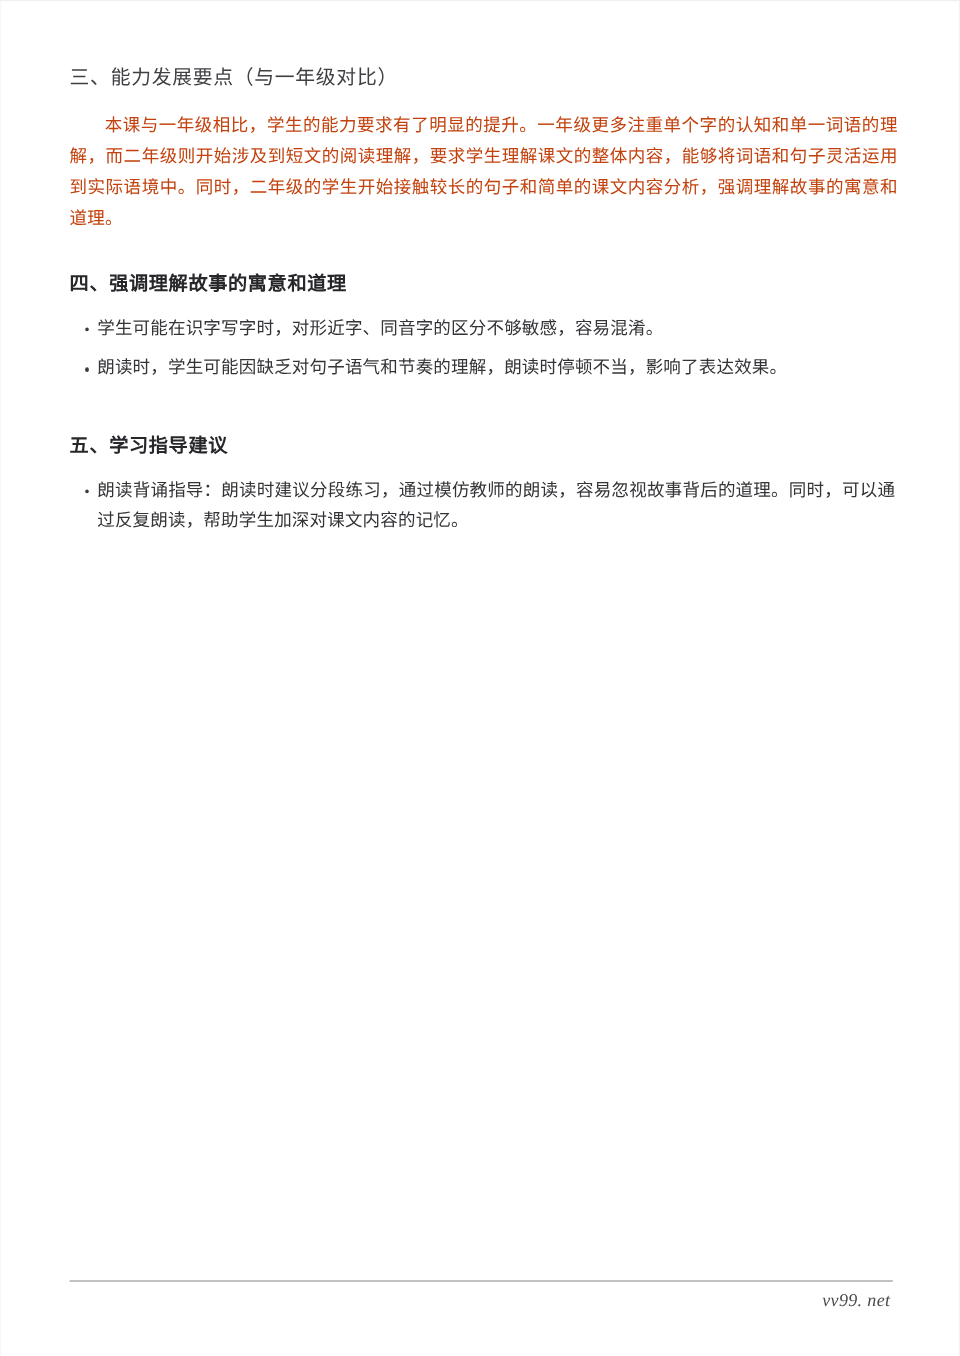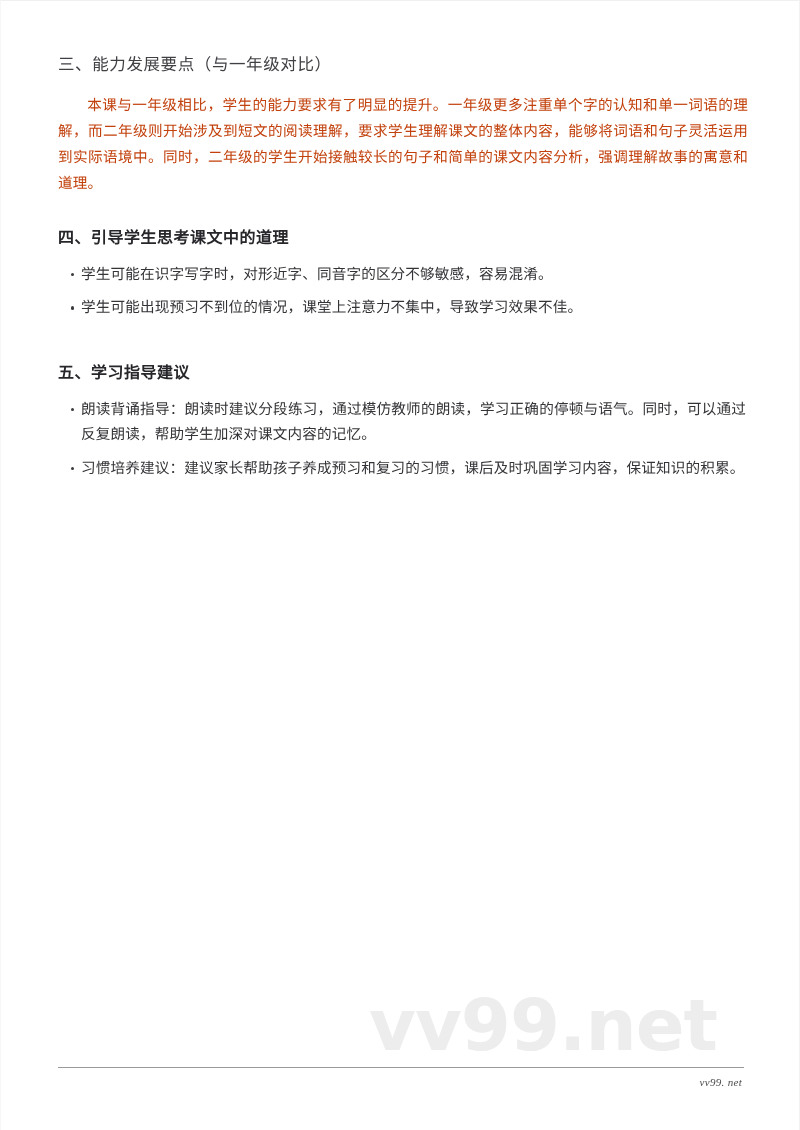--- a/index.html
+++ b/index.html
@@ -125,55 +125,53 @@
     width: 686px;
     height: 1px;
     background: #9a9a9a;
   }
   .footer-text {
     position: absolute;
     right: 57px;
     top: 1075px;
     font-family: "Liberation Serif", "DejaVu Serif", serif;
     font-style: italic;
-    font-size: 11px;
+    font-size: 15px;
     color: #4a4a4e;
     letter-spacing: 0.3px;
     white-space: nowrap;
   }
 </style>
 </head>
 <body>
 
 <div class="page">
 
   <div class="content">
 
     <h2 class="heading-serif">三、能力发展要点（与一年级对比）</h2>
 
     <p class="para">本课与一年级相比，学生的能力要求有了明显的提升。一年级更多注重单个字的认知和单一词语的理解，而二年级则开始涉及到短文的阅读理解，要求学生理解课文的整体内容，能够将词语和句子灵活运用到实际语境中。同时，二年级的学生开始接触较长的句子和简单的课文内容分析，强调理解故事的寓意和道理。</p>
 
     <div class="after-para"></div>
 
-    <h2 class="heading-hei">四、引导学生思考课文中的道理</h2>
+    <h2 class="heading-hei">四、强调理解故事的寓意和道理</h2>
 
     <ul class="bullets">
       <li>学生可能在识字写字时，对形近字、同音字的区分不够敏感，容易混淆。</li>
-      <li>学生可能出现预习不到位的情况，课堂上注意力不集中，导致学习效果不佳。</li>
+      <li>朗读时，学生可能因缺乏对句子语气和节奏的理解，朗读时停顿不当，影响了表达效果。</li>
     </ul>
 
     <div class="section-gap-5"></div>
 
     <h2 class="heading-hei">五、学习指导建议</h2>
 
     <ul class="bullets">
-      <li>朗读背诵指导：朗读时建议分段练习，通过模仿教师的朗读，学习正确的停顿与语气。同时，可以通过反复朗读，帮助学生加深对课文内容的记忆。</li>
-      <li>习惯培养建议：建议家长帮助孩子养成预习和复习的习惯，课后及时巩固学习内容，保证知识的积累。</li>
+      <li>朗读背诵指导：朗读时建议分段练习，通过模仿教师的朗读，容易忽视故事背后的道理。同时，可以通过反复朗读，帮助学生加深对课文内容的记忆。</li>
     </ul>
 
   </div>
 
-  <div class="watermark">vv99.net</div>
 
   <div class="footer-rule"></div>
   <div class="footer-text">vv99. net</div>
 
 </div>
 
 </body></html>

